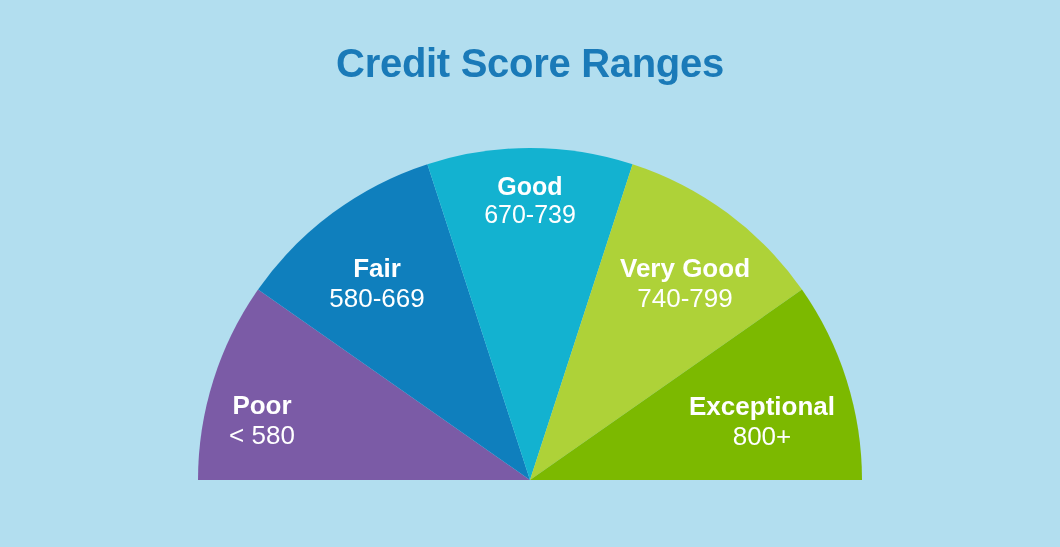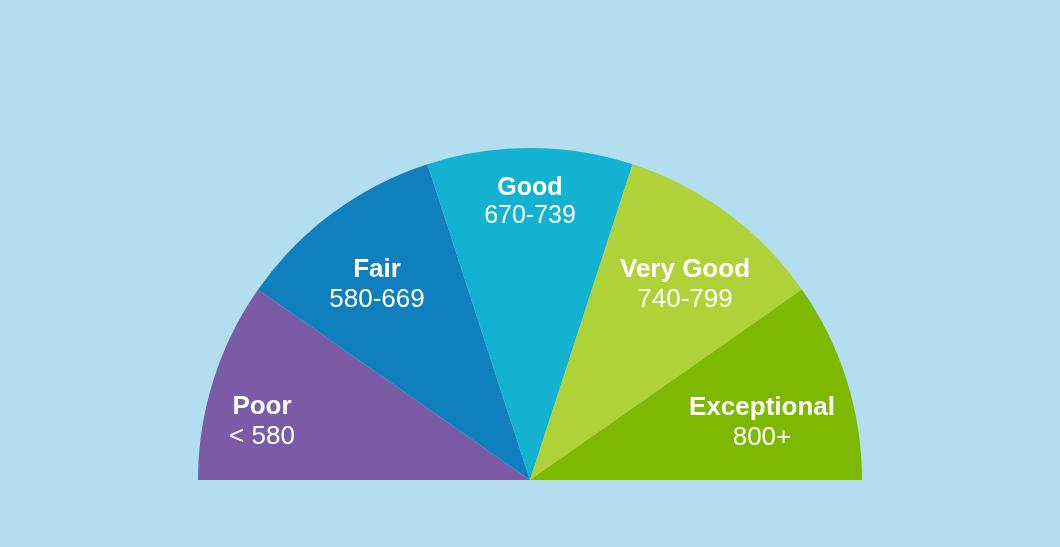--- a/index.html
+++ b/index.html
@@ -51,20 +51,21 @@
     font-family: "Liberation Sans", sans-serif;
     font-weight: normal;
     fill: #ffffff;
   }
 </style>
 </head>
 <body>
 
 <div id="page">
 
+  <div id="chart-title">Credit Score Ranges</div>
 
   <div id="gauge-wrap">
     <svg id="gauge-svg" viewBox="0 0 1060 547">
       <g id="gauge-segments">
           <path d="M 530 480 L 198.00 480.00 A 332 332 0 0 1 258.04 289.57 Z" fill="#7b5ba6"></path>
           <path d="M 530 480 L 258.04 289.57 A 332 332 0 0 1 427.41 164.25 Z" fill="#0f7fbd"></path>
           <path d="M 530 480 L 427.41 164.25 A 332 332 0 0 1 632.59 164.25 Z" fill="#13b2d0"></path>
           <path d="M 530 480 L 632.59 164.25 A 332 332 0 0 1 801.96 289.57 Z" fill="#aed238"></path>
           <path d="M 530 480 L 801.96 289.57 A 332 332 0 0 1 862.00 480.00 Z" fill="#7cb900"></path>
         </g>

